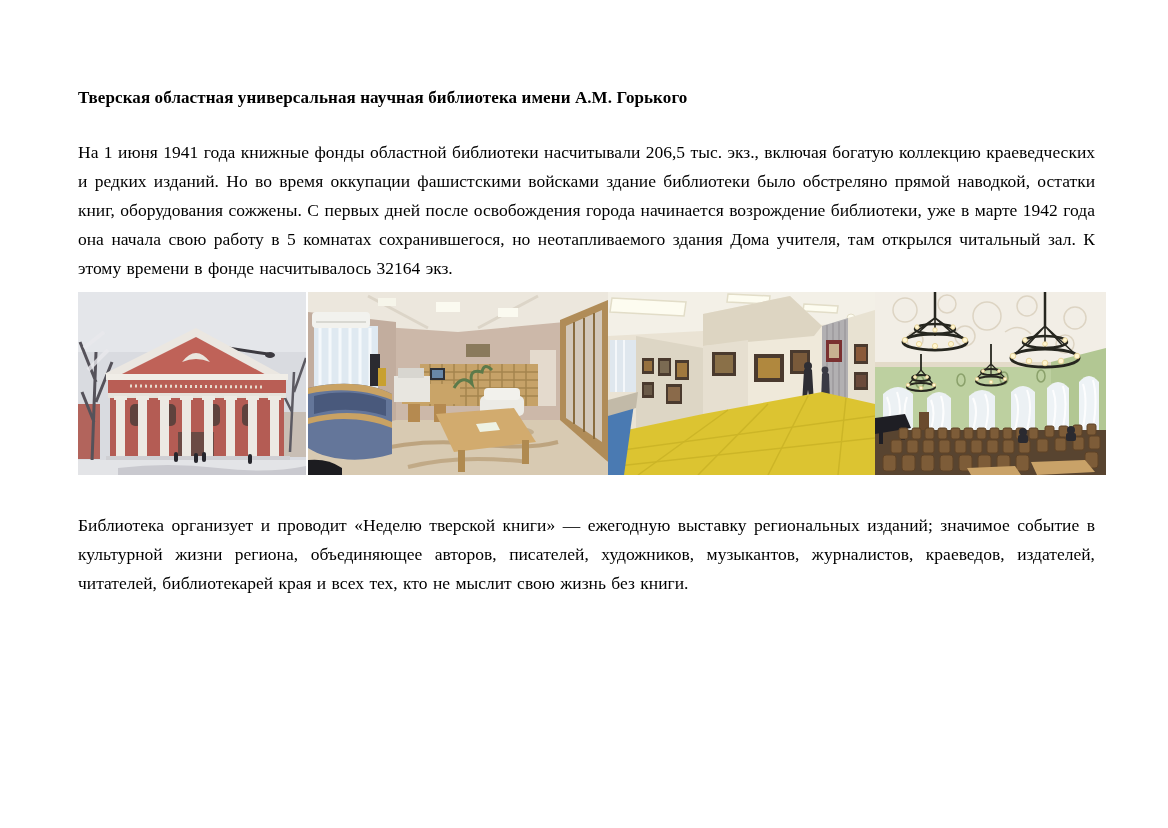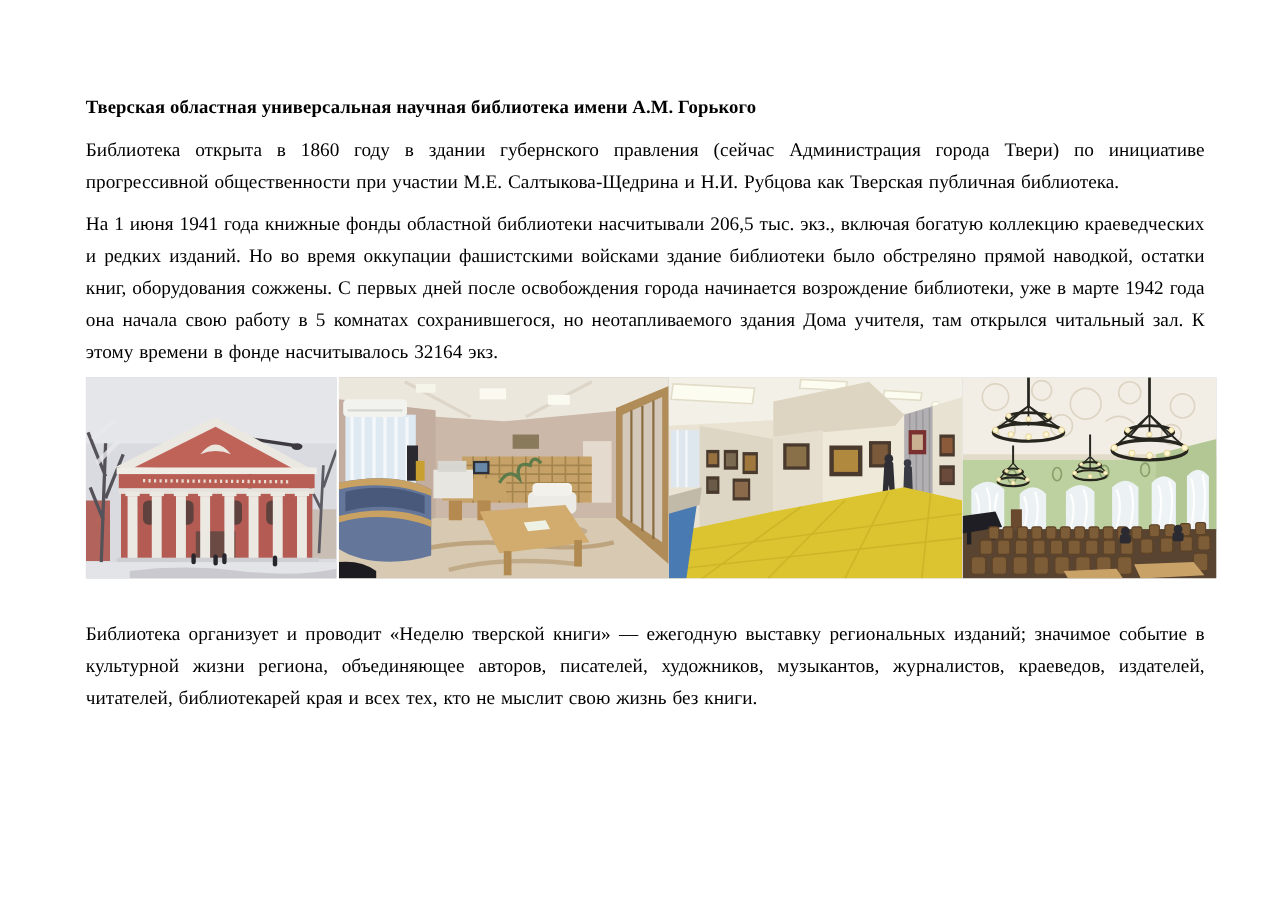--- a/index.html
+++ b/index.html
@@ -12,21 +12,21 @@
   }
   .doc {
     position:absolute;
     left:78px; top:84px;
     width:1017px;
   }
   .doc-title {
     font-weight:bold;
     font-size:17px;
     line-height:28px;
-    margin-bottom:10px;
+    margin-bottom:26px;
     letter-spacing:.1px;
   }
   .body-text {
     font-size:17.5px;
     line-height:29px;
     text-align:justify;
     text-align-last:left;
     margin-bottom:9px;
     word-spacing:1px;
   }
@@ -45,21 +45,20 @@
   .photo4 { width:231px; }
   .spacer-after-photos { height:36px; }
 </style>
 </head>
 <body>
 
 <div class="doc">
 
   <h1 class="doc-title">Тверская областная универсальная научная библиотека имени А.М. Горького</h1>
 
-  <p class="body-text">Библиотека открыта в 1860 году в здании губернского правления (сейчас Администрация города Твери) по инициативе прогрессивной общественности при участии М.Е. Салтыкова-Щедрина и Н.И. Рубцова как Тверская публичная библиотека.</p>
 
   <p class="body-text">На 1 июня 1941 года книжные фонды областной библиотеки насчитывали 206,5 тыс. экз., включая богатую коллекцию краеведческих и редких изданий. Но во время оккупации фашистскими войсками здание библиотеки было обстреляно прямой наводкой, остатки книг, оборудования сожжены. С первых дней после освобождения города начинается возрождение библиотеки, уже в марте 1942 года она начала свою работу в 5 комнатах сохранившегося, но неотапливаемого здания Дома учителя, там открылся читальный зал. К этому времени в фонде насчитывалось 32164 экз.</p>
 
 
   <div class="photo-row">
 
     <figure class="photo photo1" aria-label="Розовое здание библиотеки с белыми колоннами зимой">
       <svg viewBox="0 0 228 183" preserveAspectRatio="none">
         <rect x="0" y="0" width="228" height="183" fill="#d9dbe0"></rect>
         <rect x="0" y="0" width="228" height="60" fill="#e4e6ea"></rect>

